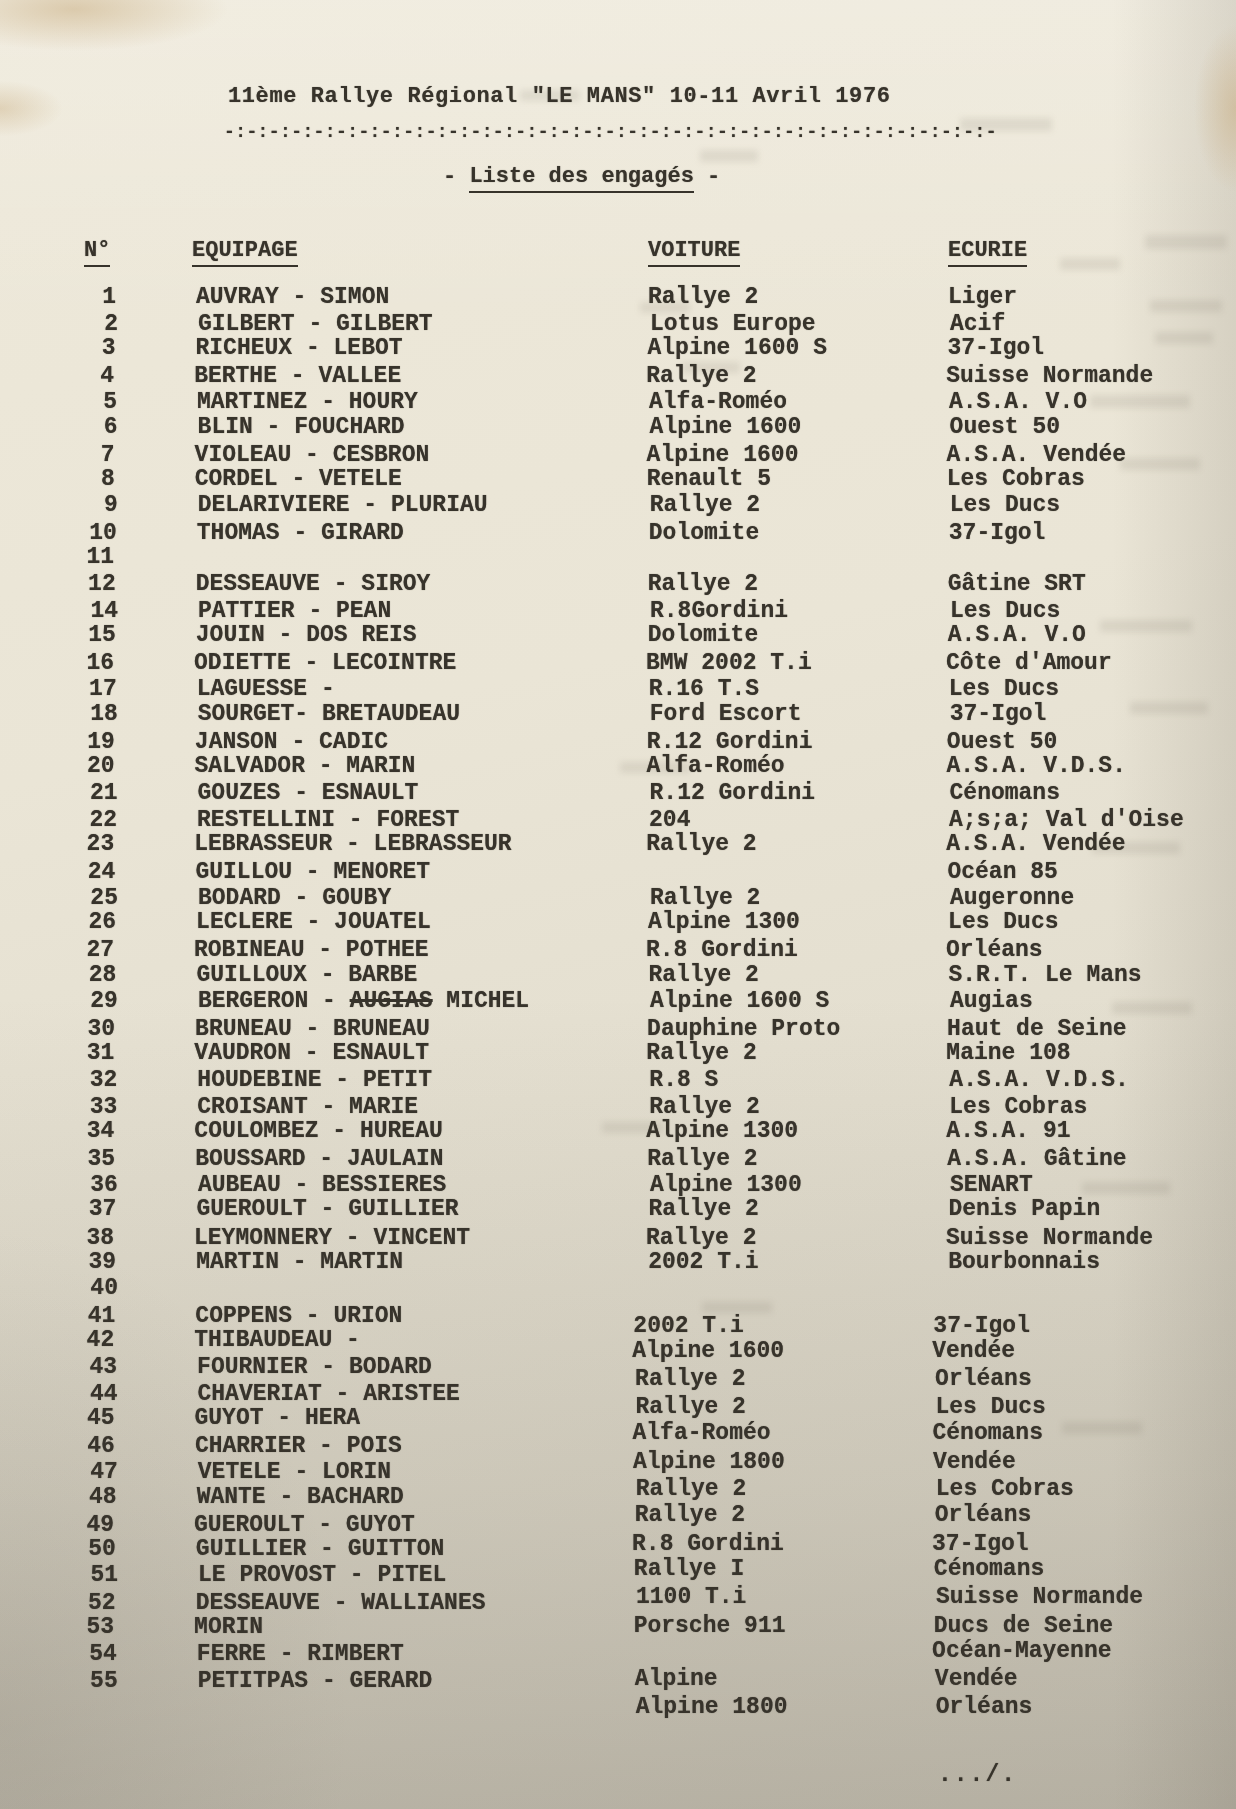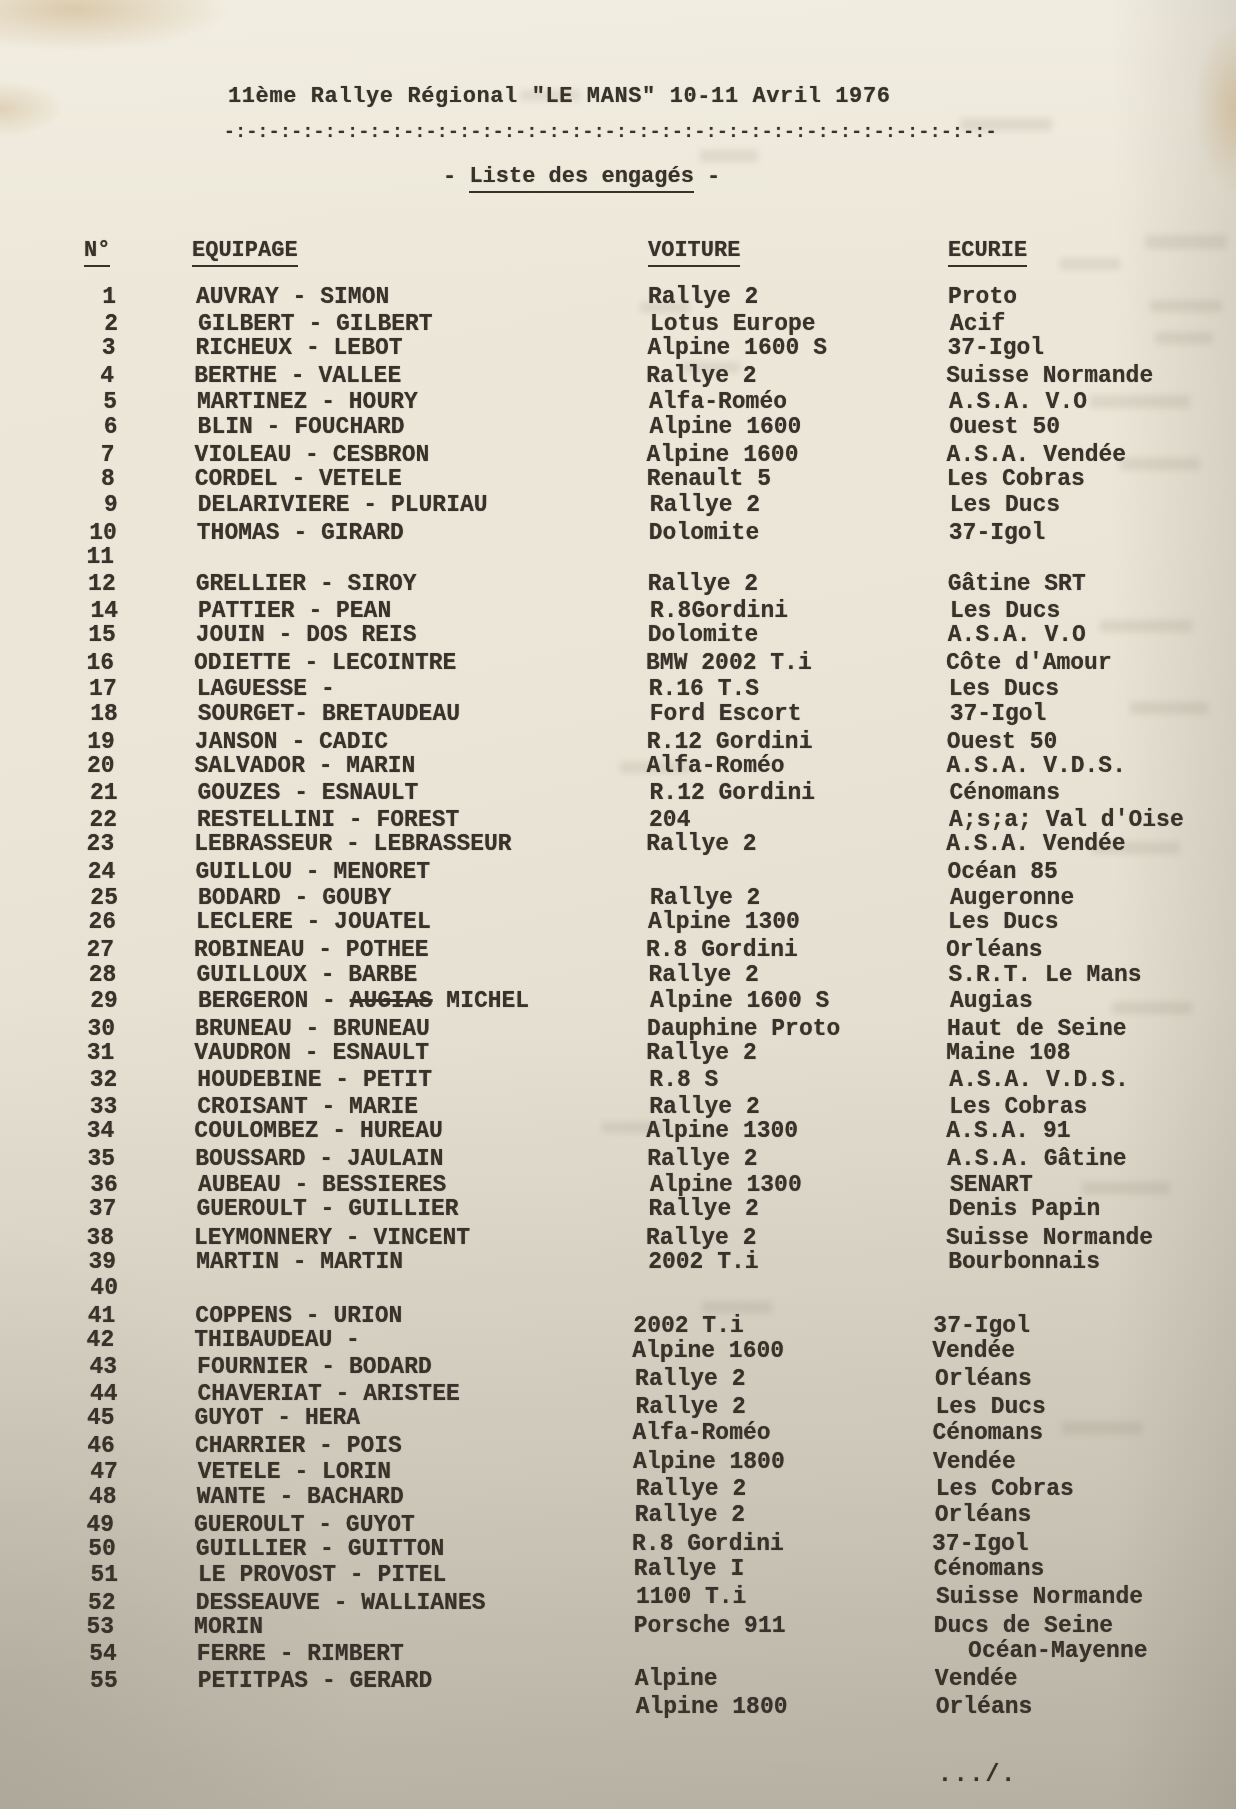--- a/index.html
+++ b/index.html
@@ -90,21 +90,21 @@
 <div class="colhead ink h-num"><span>N°</span></div>
 <div class="colhead ink h-eq"><span>EQUIPAGE</span></div>
 <div class="colhead ink h-vo"><span>VOITURE</span></div>
 <div class="colhead ink h-ec"><span>ECURIE</span></div>
 
 <div id="rows" class="ink">
     <div class="row" style="top: 284px; left: 0px;">
       <span class="cell c-num">1</span>
       <span class="cell c-eq">AUVRAY - SIMON</span>
       <span class="cell c-vo">Rallye 2</span>
-      <span class="cell c-ec">Proto</span>
+      <span class="cell c-ec">Liger</span>
     </div>
     <div class="row" style="top: 310.92px; left: 1.98333px;">
       <span class="cell c-num">2</span>
       <span class="cell c-eq">GILBERT - GILBERT</span>
       <span class="cell c-vo">Lotus Europe</span>
       <span class="cell c-ec">Acif</span>
     </div>
     <div class="row" style="top: 335.107px; left: -0.511082px;">
       <span class="cell c-num">3</span>
       <span class="cell c-eq">RICHEUX - LEBOT</span>
@@ -154,21 +154,21 @@
       <span class="cell c-ec">37-Igol</span>
     </div>
     <div class="row" style="top: 544.069px; left: -1.92279px;">
       <span class="cell c-num">11</span>
       <span class="cell c-eq"></span>
       <span class="cell c-vo"></span>
       <span class="cell c-ec"></span>
     </div>
     <div class="row" style="top: 571.283px; left: -0.297998px;">
       <span class="cell c-num">12</span>
-      <span class="cell c-eq">GRELLIER - SIROY</span>
+      <span class="cell c-eq">DESSEAUVE - SIROY</span>
       <span class="cell c-vo">Rallye 2</span>
       <span class="cell c-ec">Gâtine SRT</span>
     </div>
     <div class="row" style="top: 597.887px; left: 1.99959px;">
       <span class="cell c-num">14</span>
       <span class="cell c-eq">PATTIER - PEAN</span>
       <span class="cell c-vo">R.8Gordini</span>
       <span class="cell c-ec">Les Ducs</span>
     </div>
     <div class="row" style="top: 622.202px; left: -0.217273px;">
@@ -396,21 +396,21 @@
     <div class="row drift" style="top: 1590.04px; left: -0.352151px;">
       <span class="cell c-num">52</span>
       <span class="cell c-eq">DESSEAUVE - WALLIANES</span>
       <span class="cell c-vo" style="transform: translateY(22.6px); font-family: Liberation Mono, monospace;">Porsche 911</span>
       <span class="cell c-ec" style="transform: translateY(22.6px);">Ducs de Seine</span>
     </div>
     <div class="row drift" style="top: 1614.14px; left: -1.90697px;">
       <span class="cell c-num">53</span>
       <span class="cell c-eq">MORIN</span>
       <span class="cell c-vo" style="transform: translateY(23.8px);"></span>
-      <span class="cell c-ec" style="transform: translateY(23.8px); margin-left: 36px;">Océan-Mayenne</span>
+      <span class="cell c-ec" style="transform: translateY(23.8px);">Océan-Mayenne</span>
     </div>
     <div class="row drift" style="top: 1641.44px; left: 0.843557px;">
       <span class="cell c-num">54</span>
       <span class="cell c-eq">FERRE - RIMBERT</span>
       <span class="cell c-vo" style="transform: translateY(24.9px);">Alpine</span>
       <span class="cell c-ec" style="transform: translateY(24.9px);">Vendée</span>
     </div>
     <div class="row drift" style="top: 1667.94px; left: 1.6896px;">
       <span class="cell c-num">55</span>
       <span class="cell c-eq">PETITPAS - GERARD</span>

